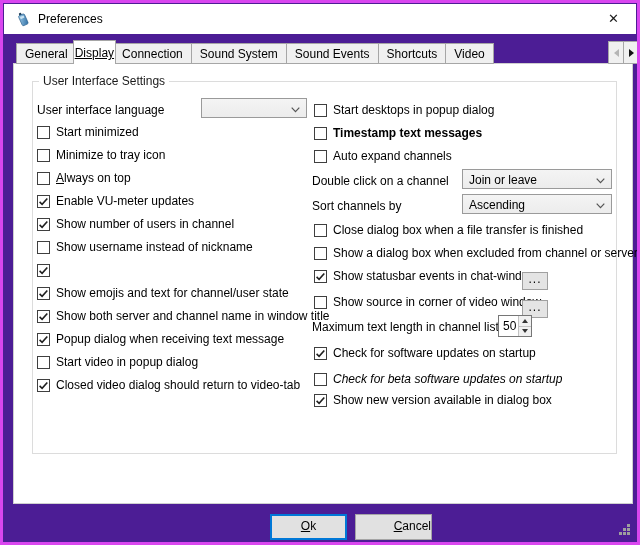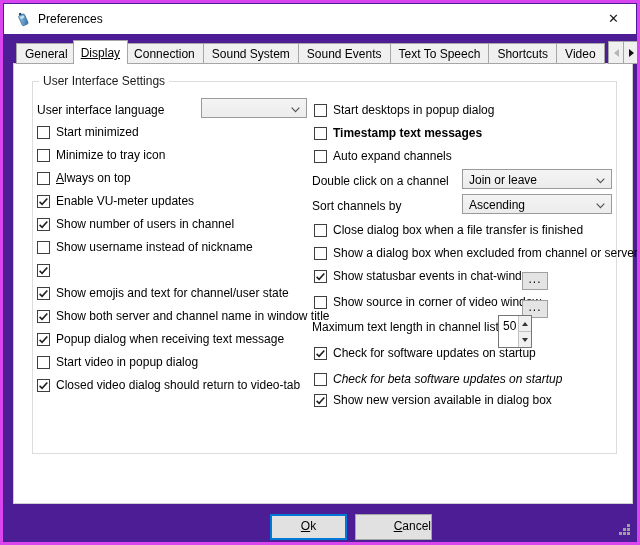--- a/index.html
+++ b/index.html
@@ -14,21 +14,21 @@
   .app-icon { position:absolute; left:11px; top:7px; width:16px; height:16px; }
   .title-text { position:absolute; left:34px; top:0; height:30px; line-height:30px; color:#000; }
   .close-btn { position:absolute; right:0; top:0; width:45px; height:30px; text-align:center;
                line-height:30px; font-size:13px; color:#1a1a1a; cursor:default; }
 
   
   .tabstrip { position:absolute; left:13px; top:35px; width:592px; height:26px;
               display:flex; align-items:flex-end; overflow:hidden; z-index:3; white-space:nowrap; }
   .tab { height:21px; line-height:20px; padding:0 8px; background:#f0f0f0;
          border:1px solid #a6a6a6; margin-right:-1px; flex:0 0 auto; }
-  .tab.active { height:25px; line-height:24px; padding:0 7px; background:#ffffff;
+  .tab.active { height:25px; line-height:24px; padding:0 1px; background:#ffffff;
                 border-bottom:none; margin:0 -3px -1px -3px; position:relative; z-index:5;text-decoration:underline; }
   .tabscroll { position:absolute; top:38px; width:16px; height:23px; background:#f0f0f0;
                border:1px solid #a6a6a6; z-index:6; display:flex; align-items:center; justify-content:center; }
   #tabscroll-left { left:605px; }
   #tabscroll-right { left:620px; }
   .tri-l { width:0; height:0; border-top:4px solid transparent; border-bottom:4px solid transparent;
            border-right:5px solid #b5b5b5; }
   .tri-r { width:0; height:0; border-top:4px solid transparent; border-bottom:4px solid transparent;
            border-left:5px solid #121212; }
 
@@ -44,21 +44,21 @@
   .crow { position:absolute; height:14px; line-height:13px; white-space:nowrap; padding-left:19px; }
   .chk { position:absolute; left:0; top:0; width:13px; height:13px; background:#fff;
          border:1px solid #3f3f3f; }
   .chk svg { position:absolute; left:-1px; top:-1px; overflow:visible; }
   .flabel { position:absolute; line-height:14px; white-space:nowrap; }
 
   .combo { position:absolute; height:20px; background:linear-gradient(#f4f4f4,#ececec);
            border:1px solid #9a9a9a; padding:3px 18px 0 6px; white-space:nowrap; overflow:hidden; }
   .combo .chev { position:absolute; right:6px; top:8px; width:9px; height:6px; }
 
-  .spin { position:absolute; width:34px; height:33px; background:#fff; border:1px solid #767676;
+  .spin { position:absolute; width:34px; height:22px; background:#fff; border:1px solid #767676;
           display:flex;justify-content:center; }
   .spin-val { flex:1; padding:3px 0 0 4px; }
   .spin-btns { width:13px; border-left:1px solid #c2c2c2; display:flex; flex-direction:column; }
   .spin-up, .spin-down { flex:1; background:#f0f0f0; display:flex; align-items:center; justify-content:center; }
   .spin-down { border-top:1px solid #c2c2c2; }
   .tri-up { width:0; height:0; border-left:3px solid transparent; border-right:3px solid transparent;
             border-bottom:4px solid #333; }
   .tri-dn { width:0; height:0; border-left:3px solid transparent; border-right:3px solid transparent;
             border-top:4px solid #333; }
 
@@ -97,21 +97,20 @@
     <span class="title-text">Preferences</span>
     <span class="close-btn">✕</span>
   </div>
 
   <div class="tabstrip" id="tabstrip">
       <span class="tab">General</span>
       <span class="tab active">Display</span>
       <span class="tab">Connection</span>
       <span class="tab">Sound System</span>
       <span class="tab">Sound Events</span>
-      <span class="tab">Text To Speech</span>
       <span class="tab">Shortcuts</span>
       <span class="tab">Video</span>
     </div>
   <div class="tabscroll" id="tabscroll-left">
       <i class="tri-l" style="border-right-color: rgb(181, 181, 181);"></i>
     </div>
   <div class="tabscroll" id="tabscroll-right">
       <i class="tri-r" style="border-left-color: rgb(18, 18, 18);"></i>
     </div>
 

